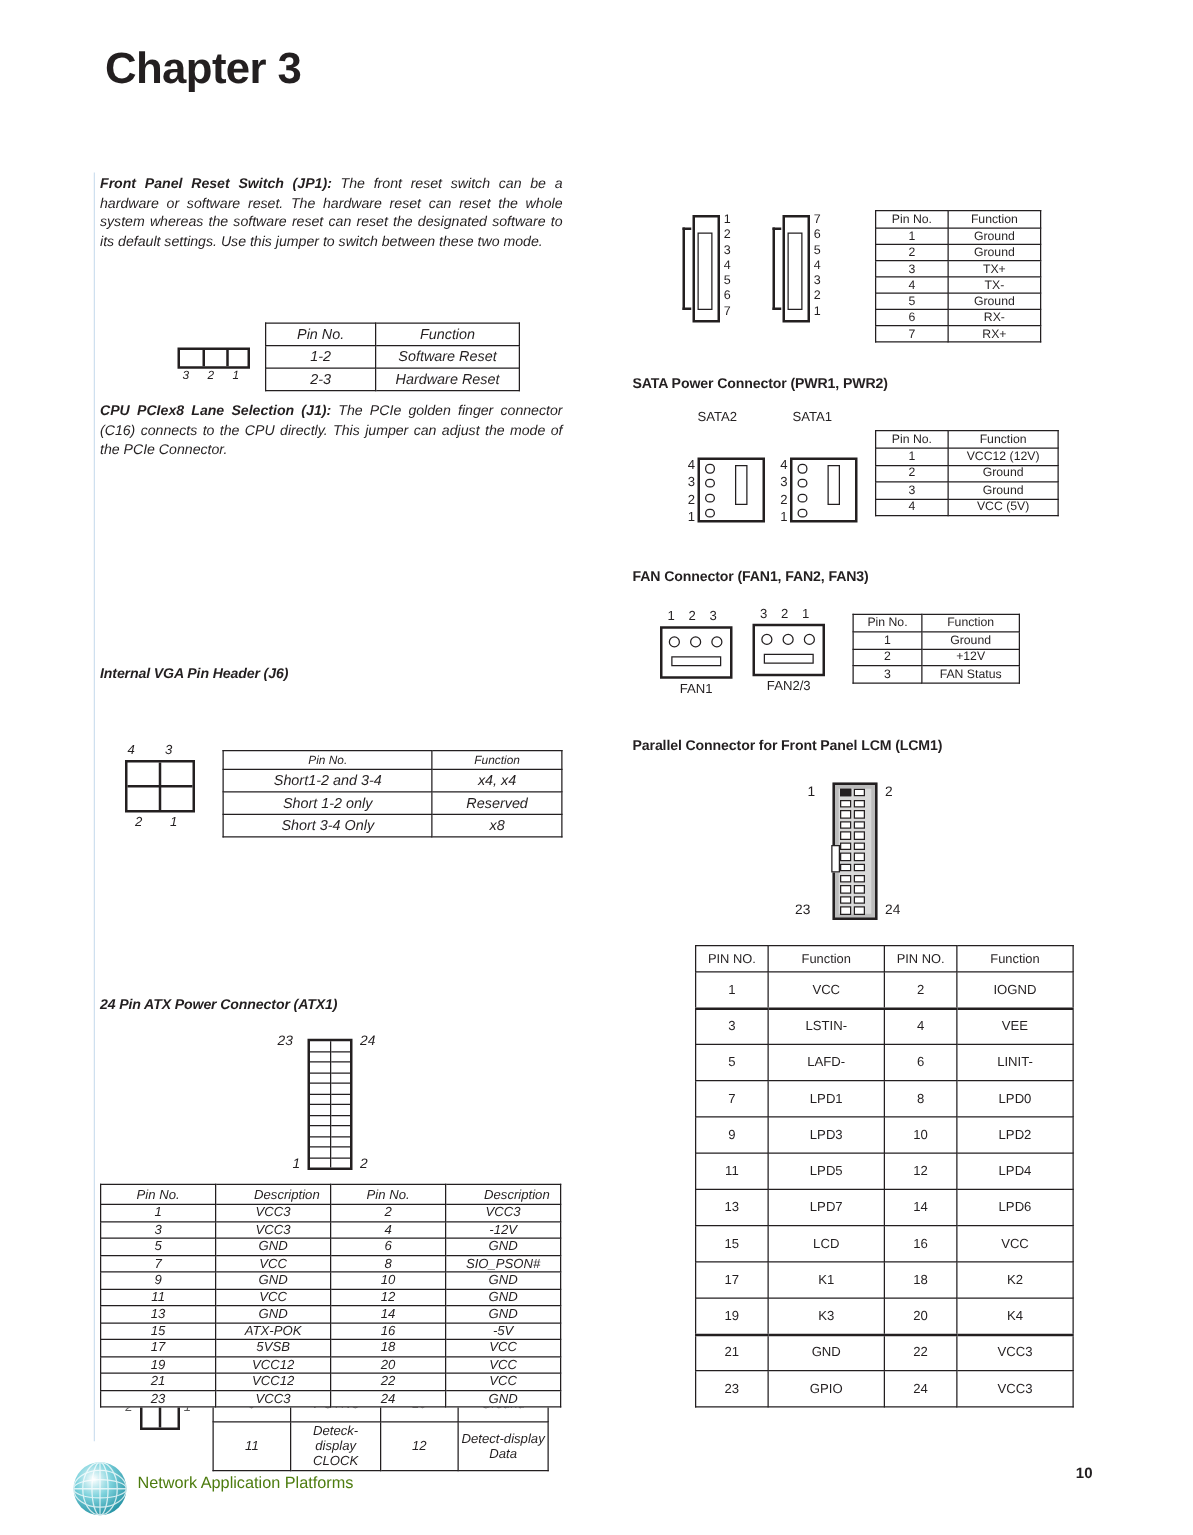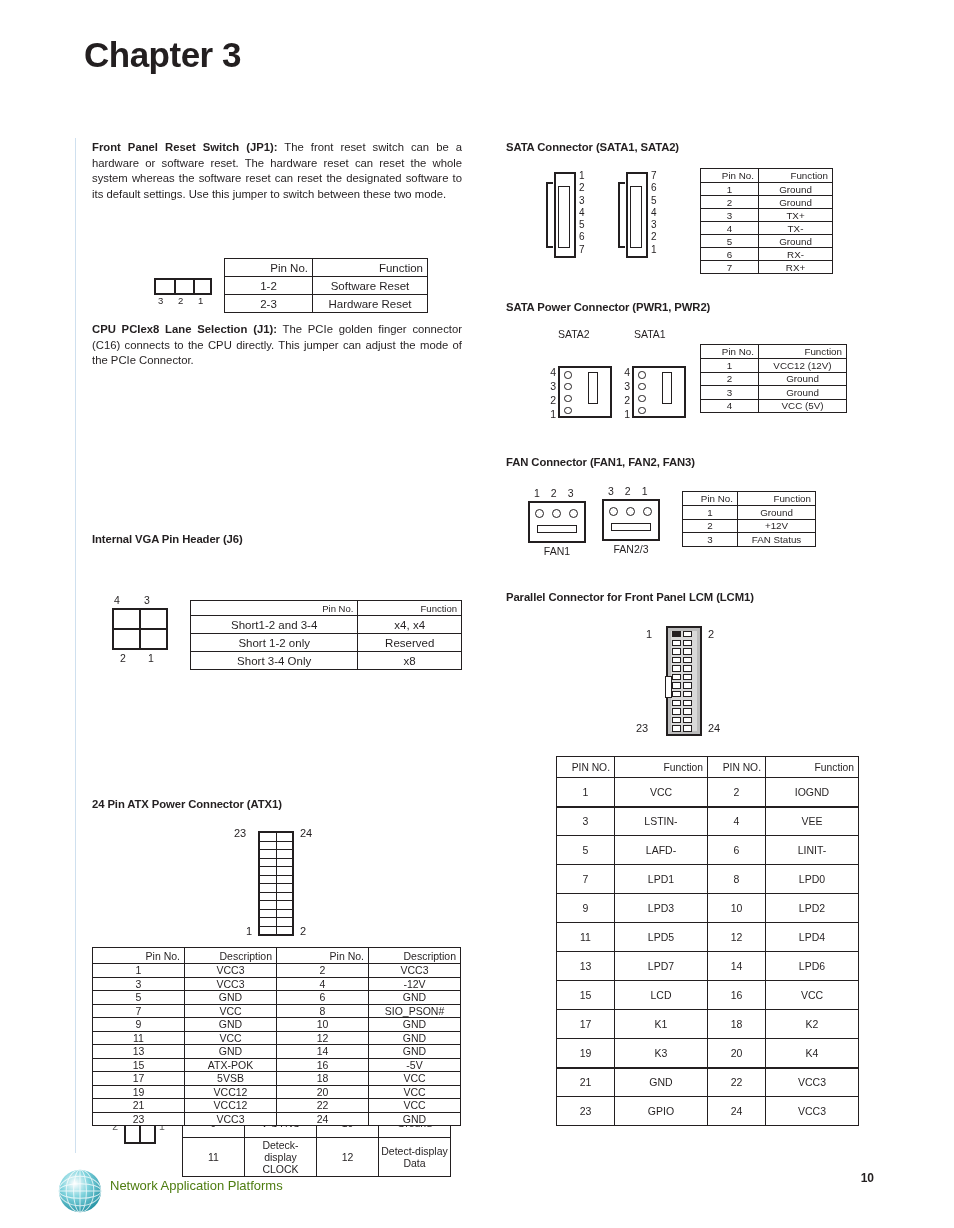--- a/index.html
+++ b/index.html
@@ -25,21 +25,21 @@
   }
 
   
   #margin-rule {
     position:absolute; left:75px; top:138px; width:1px; height:1015px;
     background:#cfe0ef;
   }
 
   
   .col { position:absolute; top:140px; }
-  #col-left  { left:92px;  width:370px; }
+  #col-left  { left:80px;  width:370px;font-style:italic; }
   #col-right { left:506px; width:372px; }
 
   .heading {
     font-size:11.3px; font-weight:bold; color:#231f20;
     letter-spacing:-0.1px; margin:0 0 4px 0; line-height:1.3;
   }
   .body-par {
     font-size:11.3px; line-height:15.6px; text-align:justify;
     margin:0; color:#231f20;
   }
@@ -52,21 +52,21 @@
     color:#231f20;
     background:#fff;
   }
   table.pin th, table.pin td {
     border:1px solid #231f20;
     text-align:center;
     padding:0 4px;
     font-weight:normal;
     white-space:nowrap;
   }
-  table.pin th { font-size:10.3px;text-align:right; }
+  table.pin th { font-size:10.3px; }
 
   
   #jp1-table { position:absolute; left:132px; top:118px; }
   #jp1-table th, #jp1-table td { height:18px; font-size:11.5px; }
   #jp1-table .c1 { width:88px; }
   #jp1-table .c2 { width:115px; }
 
   
   #jp1-drawing { position:absolute; left:62px; top:138px; width:62px; height:38px; }
   #jp1-drawing .blk {
@@ -542,21 +542,20 @@
             <td>GND</td>
           </tr>
         </tbody>
     </table>
   </div>
 </div>
 
 <div class="col" id="col-right">
 
   <div style="position:relative;height:160px;">
-    <div class="heading">SATA Connector (SATA1, SATA2)</div>
 
     <div class="sata-conn" style="left:38px;top:32px">
       <div class="arm"></div>
       <div class="shell"></div>
       <div class="tab"></div>
       <div class="nums">
         <span>1</span>
         <span>2</span>
         <span>3</span>
         <span>4</span>

